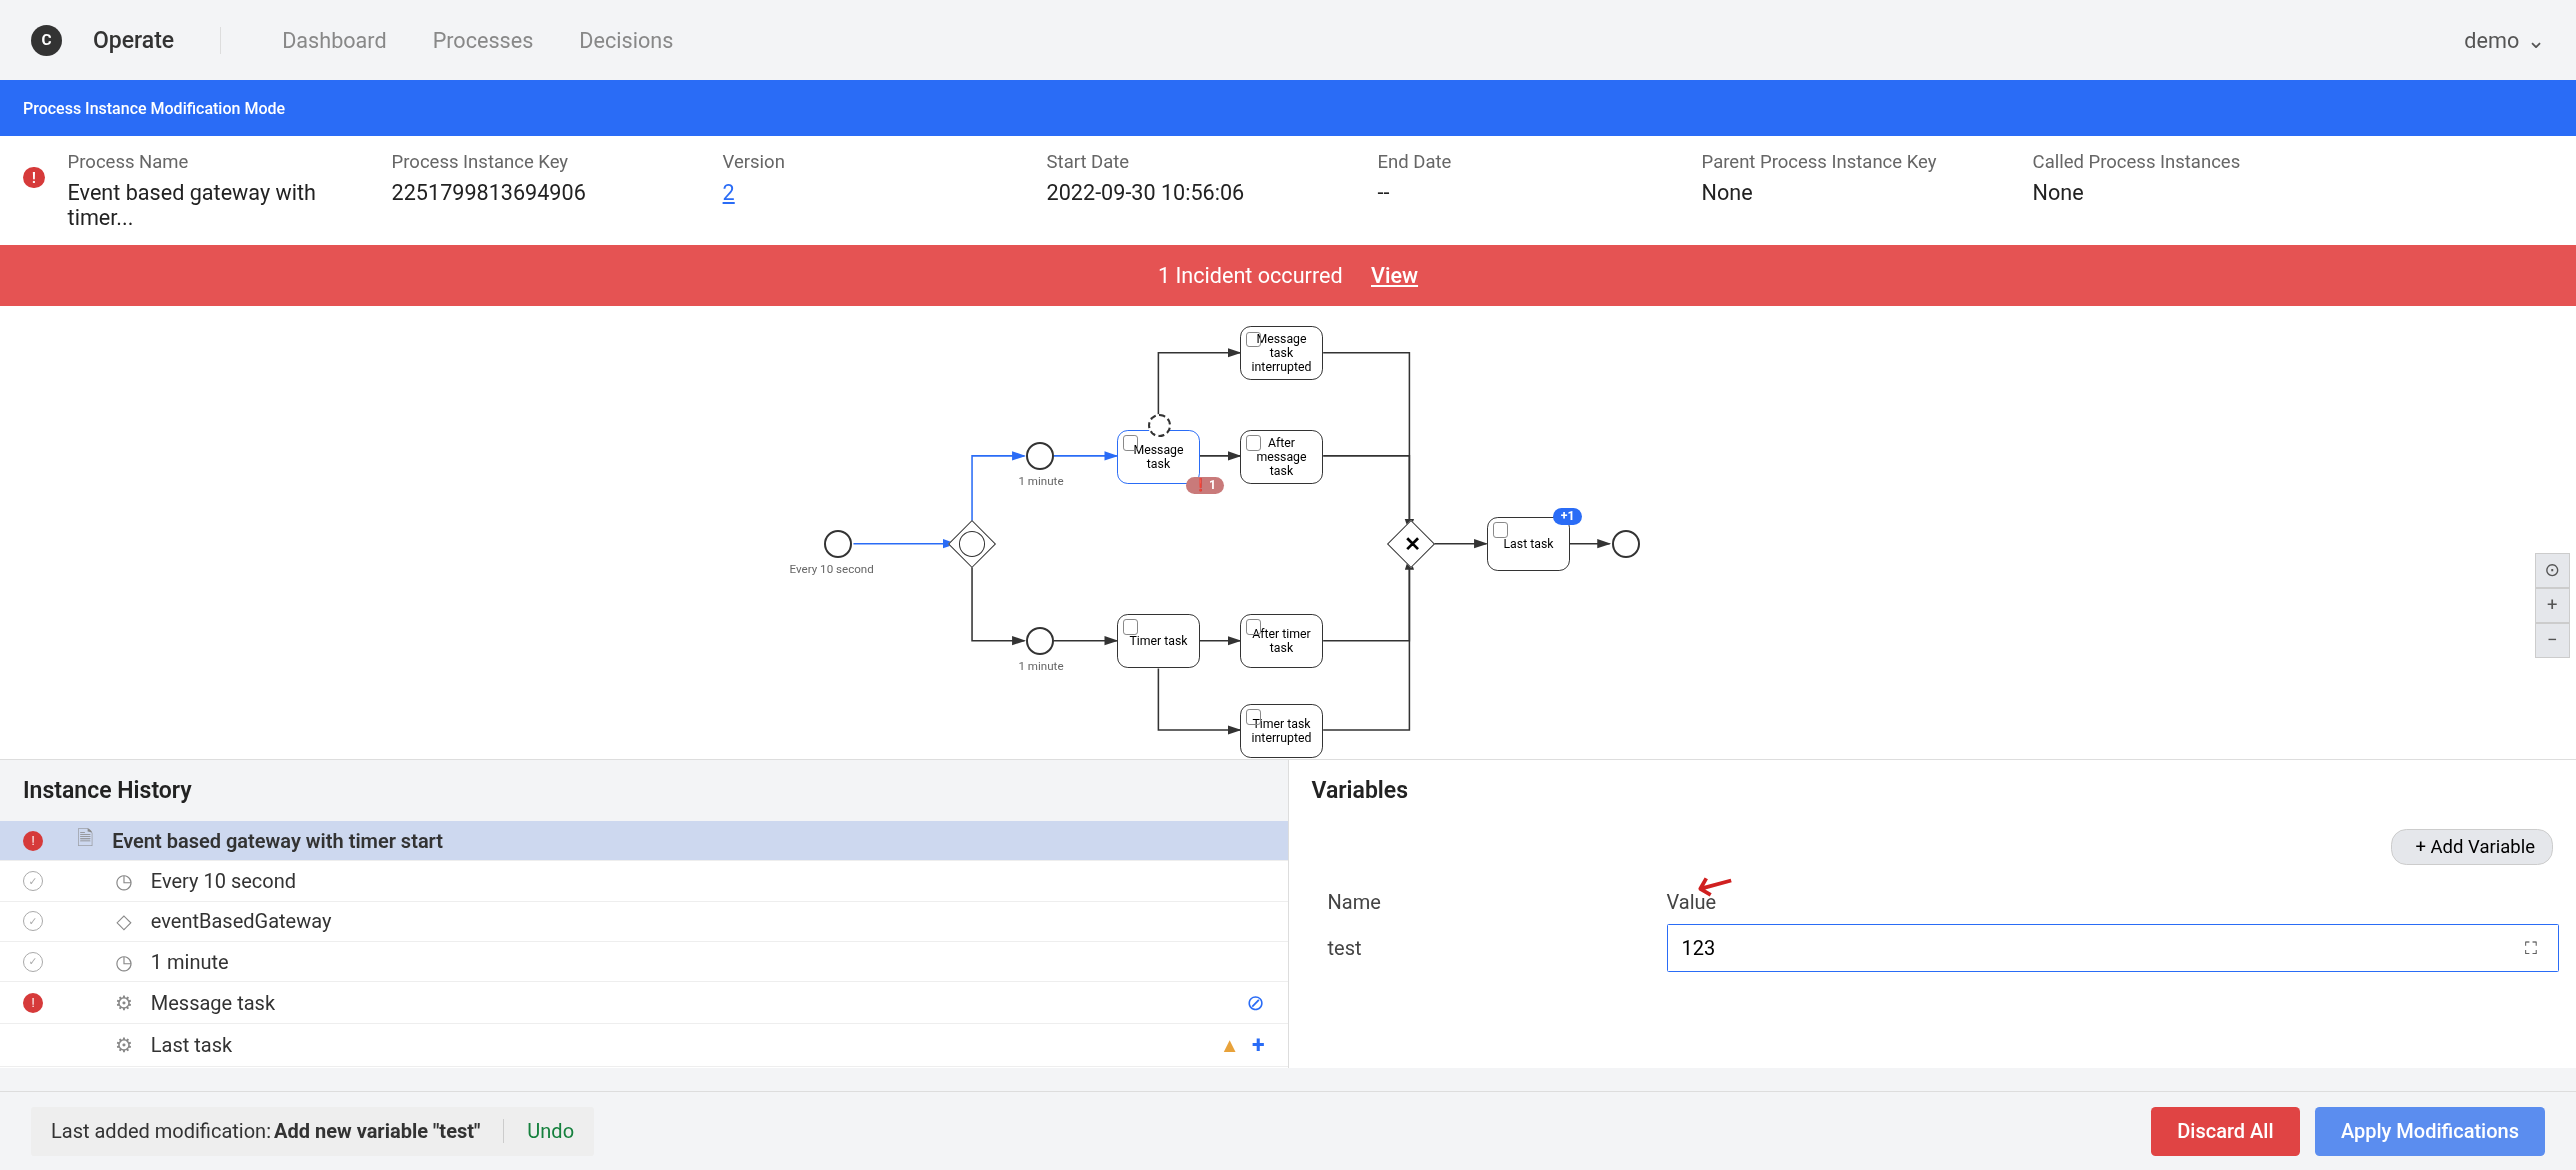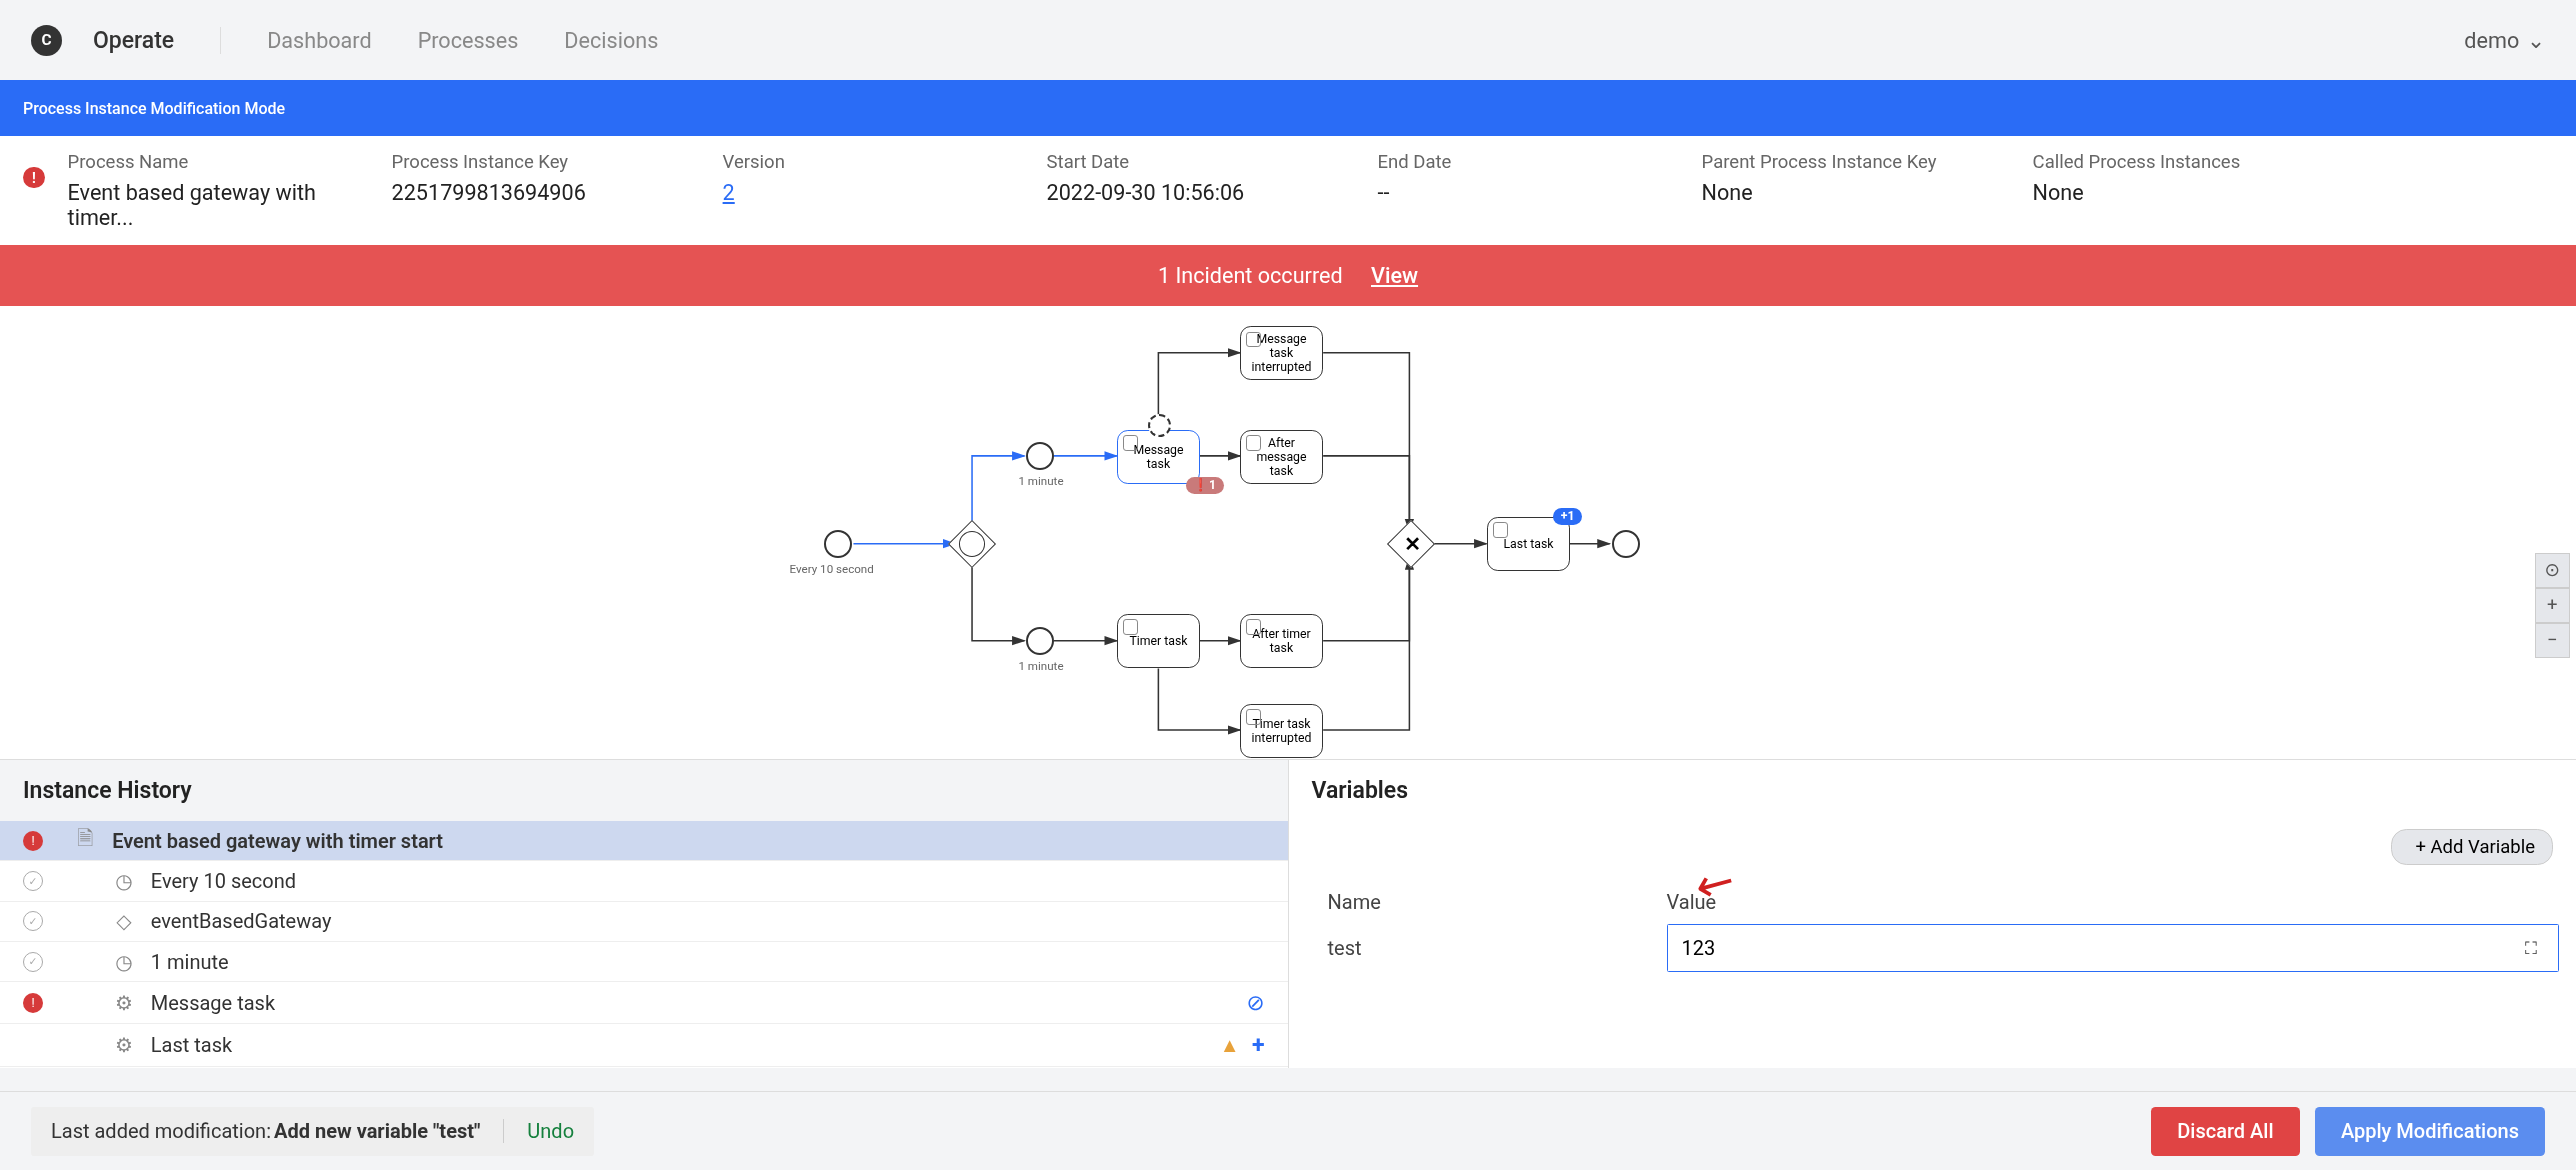--- a/index.html
+++ b/index.html
@@ -1,19 +1,19 @@
 <!DOCTYPE html>
 <html style="font-size:12.3px"><head>
 <meta charset="utf-8">
 <style>
 *{box-sizing:border-box;margin:0;padding:0;font-family:-apple-system,BlinkMacSystemFont,"Segoe UI",Roboto,sans-serif}
 body{background:#f3f4f6;width:2576px;height:1171px;position:relative;transform-origin:0 0}
 .header{height:80px;display:flex;align-items:center;padding:0 31px;background:#f3f4f6}
 .logo{width:31px;height:31px;background:#333;border-radius:50%;display:flex;align-items:center;justify-content:center;color:#fff;font-weight:bold;font-size:15.4px;margin-right:31px}
-.brand{font-size:23px;color:#333;font-weight:500;margin-right:46px;padding-right:46px;border-right:0.8px solid #ddd}
+.brand{font-size:23px;color:#333;font-weight:500;margin-right:61px;padding-right:46px;border-right:0.8px solid #ddd}
 .nav-link{font-size:21.6px;color:#888;margin-right:46px;cursor:pointer}
 .spacer{flex:1}
 .user{font-size:21.6px;color:#555;display:flex;align-items:center;gap:7.7px;cursor:pointer}
 .blue-banner{background:#2a6cf6;color:#fff;padding:18.5px 23px;font-size:16px;font-weight:500}
 .meta-row{background:#fff;display:flex;align-items:flex-start;padding:15.4px 23px;gap:0}
 .meta-row .err-icon{width:21.6px;height:21.6px;background:#d63a3a;border-radius:50%;color:#fff;display:flex;align-items:center;justify-content:center;font-size:14px;font-weight:bold;margin-right:23px;margin-top:15.4px;flex-shrink:0}
 .meta-col{display:flex;flex-direction:column;gap:6.2px;padding-right:46px}
 .meta-label{font-size:18.5px;color:#666}
 .meta-value{font-size:21.6px;color:#222}
 .meta-link{color:#2a6cf6;text-decoration:underline;cursor:pointer}

